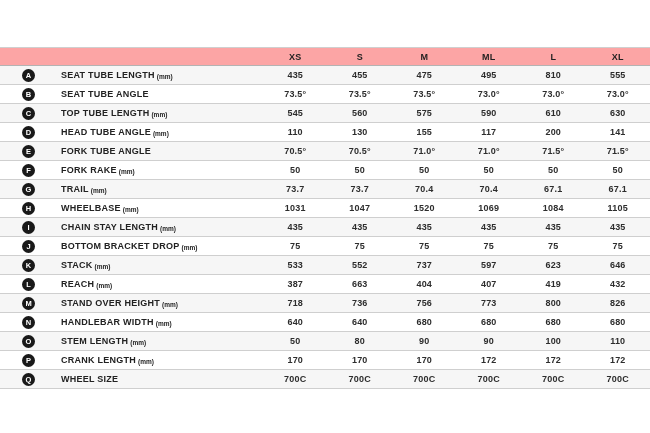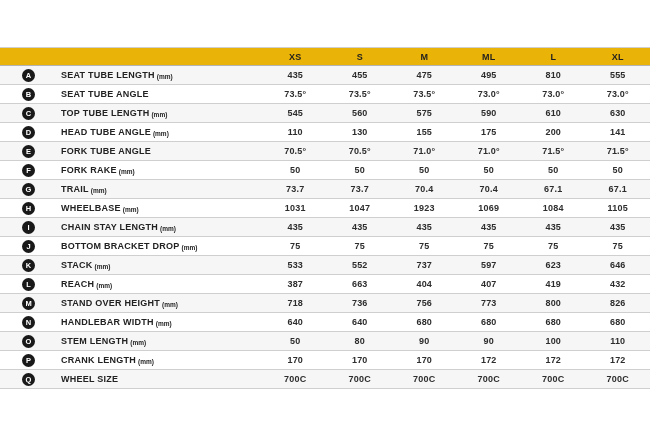--- a/index.html
+++ b/index.html
@@ -13,21 +13,21 @@
     border-top:1px solid #cfcfcf;border-bottom:1px solid #cfcfcf;
   }
   .row{
     display:grid;
     grid-template-columns:1fr repeat(6,64.5px);
     align-items:center;
     height:18px;
     border-bottom:1px solid #cfcfcf;
   }
   .row.header{
-    background:#eab308;
+    background:#fca5a5;
     height:17px;
     border-bottom:1px solid #b3b3b3;
     padding-left:41px;
   }
   .row.shade{background:#f6f6f6;}
   .row:last-child{border-bottom:none;}
   .label-cell{
     display:flex;align-items:center;
     padding-left:22px;height:100%;
   }
@@ -104,21 +104,21 @@
     <div class="val">630</div>
   </div>
     <div class="row">
     <div class="label-cell">
       <span class="badge">D</span>
       <span class="label-text"><span>HEAD TUBE ANGLE</span><span class="unit">(mm)</span></span>
     </div>
     <div class="val">110</div>
     <div class="val">130</div>
     <div class="val">155</div>
-    <div class="val">175</div>
+    <div class="val">117</div>
     <div class="val">200</div>
     <div class="val">141</div>
   </div>
     <div class="row shade">
     <div class="label-cell">
       <span class="badge">E</span>
       <span class="label-text"><span>FORK TUBE ANGLE</span><span class="unit"></span></span>
     </div>
     <div class="val">70.5°</div>
     <div class="val">70.5°</div>
@@ -151,21 +151,21 @@
     <div class="val">67.1</div>
     <div class="val">67.1</div>
   </div>
     <div class="row">
     <div class="label-cell">
       <span class="badge">H</span>
       <span class="label-text"><span>WHEELBASE</span><span class="unit">(mm)</span></span>
     </div>
     <div class="val">1031</div>
     <div class="val">1047</div>
-    <div class="val">1923</div>
+    <div class="val">1520</div>
     <div class="val">1069</div>
     <div class="val">1084</div>
     <div class="val">1105</div>
   </div>
     <div class="row shade">
     <div class="label-cell">
       <span class="badge">I</span>
       <span class="label-text"><span>CHAIN STAY LENGTH</span><span class="unit">(mm)</span></span>
     </div>
     <div class="val">435</div>

